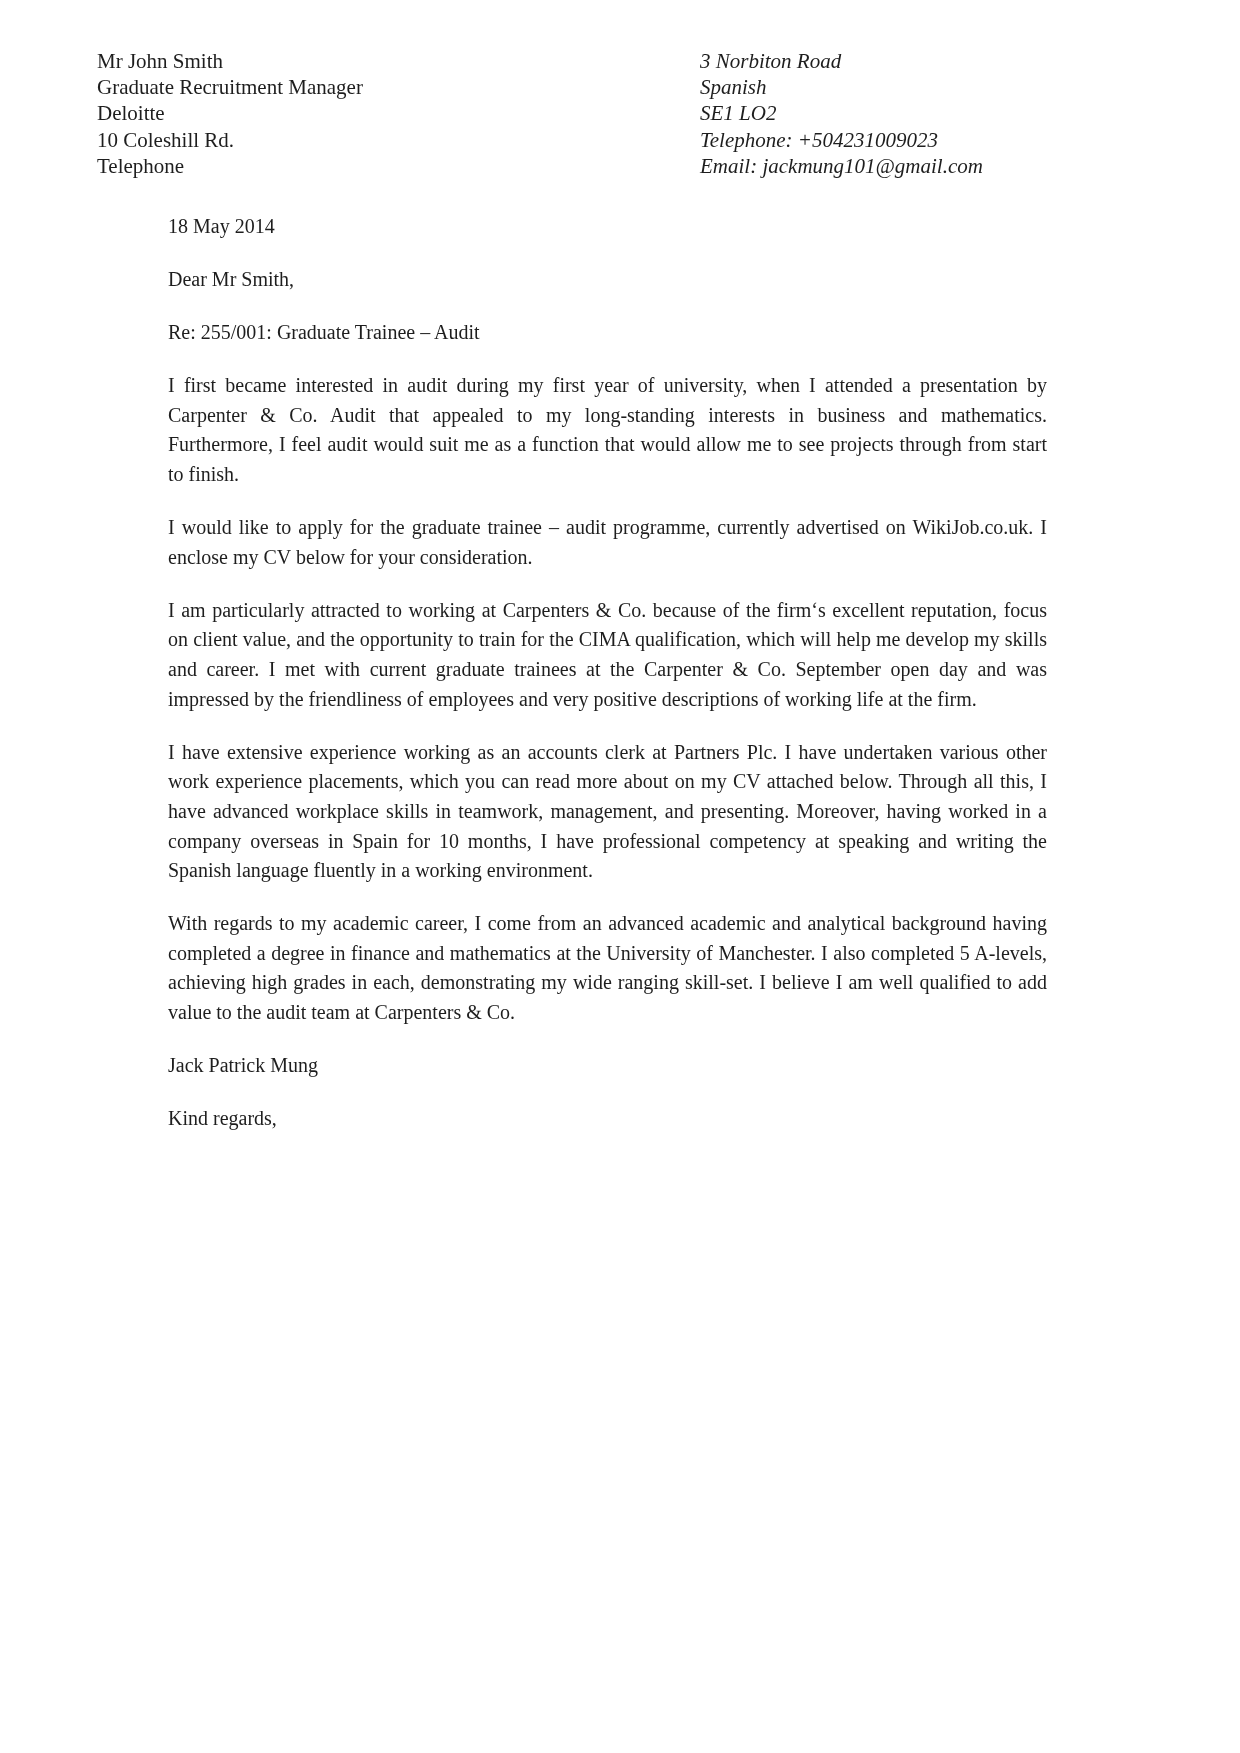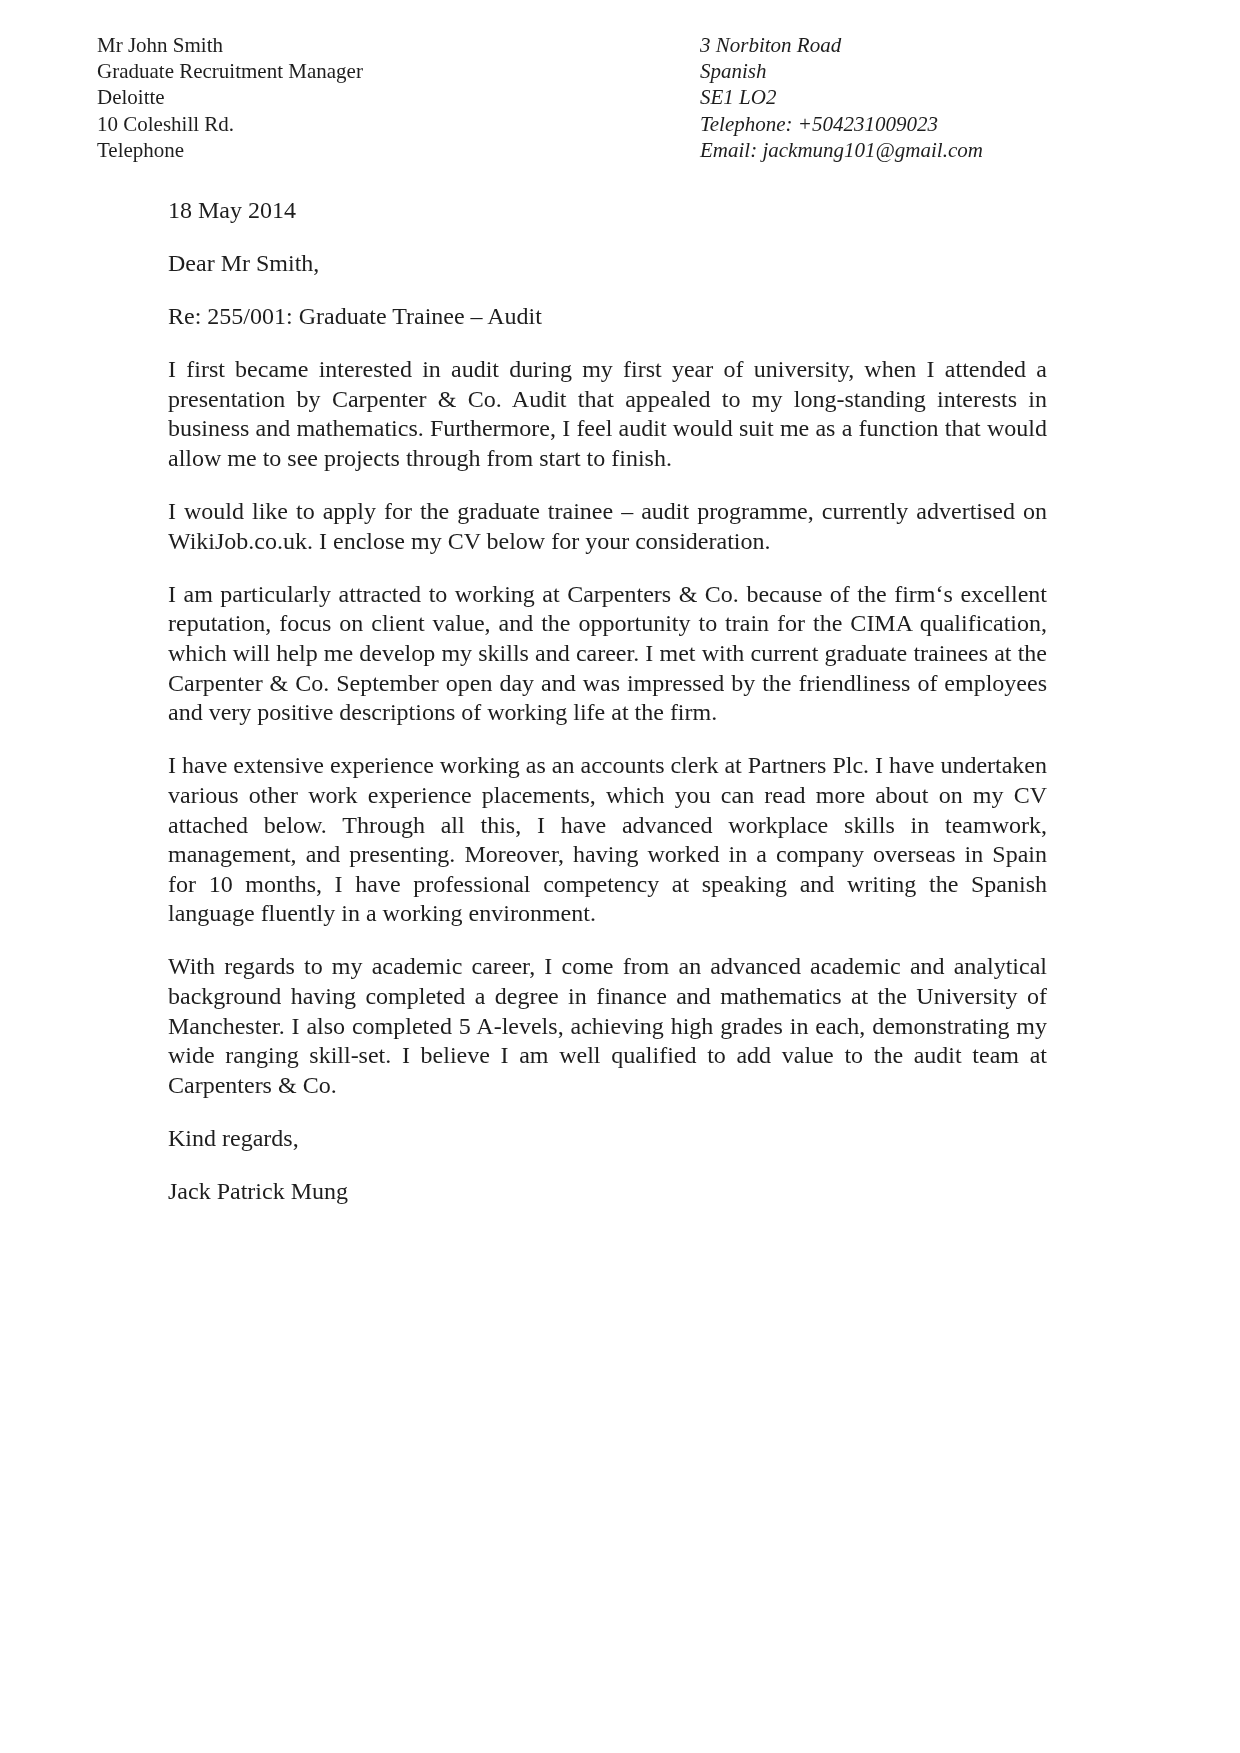--- a/index.html
+++ b/index.html
@@ -12,41 +12,41 @@
     width: 1240px;
     height: 1753px;
     background: #ffffff;
     color: #1e1e1e;
     font-family: "Liberation Serif", "DejaVu Serif", serif;
     overflow: hidden;
     box-sizing: border-box;
   }
   .letterhead {
     display: flex;
-    padding-top: 32px;
+    padding-top: 48px;
   }
   .recipient-block {
     margin-left: 97px;
     width: 603px;
     flex: 0 0 auto;
   }
   .sender-block {
     flex: 0 0 auto;
     font-style: italic;
   }
   .addr-line {
     font-size: 21px;
     line-height: 26.2px;
     white-space: nowrap;
   }
   .letter-body {
     margin: 33px 193px 0 168px; 
   }
   .letter-body > * {
-    font-size: 24px;
+    font-size: 20px;
     line-height: 29.6px;
     margin: 0 0 23.5px 0;
   }
   .para {
     text-align: justify;
   }
   .single-line {
     white-space: nowrap;
   }
 </style>
@@ -74,17 +74,17 @@
 
   <main class="letter-body">
     <div class="single-line">18 May 2014</div>
     <div class="single-line">Dear Mr Smith,</div>
     <div class="single-line">Re: 255/001: Graduate Trainee – Audit</div>
     <p class="para">I first became interested in audit during my first year of university, when I attended a presentation by Carpenter &amp; Co. Audit that appealed to my long-standing interests in business and mathematics. Furthermore, I feel audit would suit me as a function that would allow me to see projects through from start to finish.</p>
     <p class="para">I would like to apply for the graduate trainee – audit programme, currently advertised on WikiJob.co.uk. I enclose my CV below for your consideration.</p>
     <p class="para">I am particularly attracted to working at Carpenters &amp; Co. because of the firm‘s excellent reputation, focus on client value, and the opportunity to train for the CIMA qualification, which will help me develop my skills and career. I met with current graduate trainees at the Carpenter &amp; Co. September open day and was impressed by the friendliness of employees and very positive descriptions of working life at the firm.</p>
     <p class="para">I have extensive experience working as an accounts clerk at Partners Plc. I have undertaken various other work experience placements, which you can read more about on my CV attached below. Through all this, I have advanced workplace skills in teamwork, management, and presenting. Moreover, having worked in a company overseas in Spain for 10 months, I have professional competency at speaking and writing the Spanish language fluently in a working environment.</p>
     <p class="para">With regards to my academic career, I come from an advanced academic and analytical background having completed a degree in finance and mathematics at the University of Manchester. I also completed 5 A-levels, achieving high grades in each, demonstrating my wide ranging skill-set. I believe I am well qualified to add value to the audit team at Carpenters &amp; Co.</p>
+    <div class="single-line">Jack Patrick Mung</div>
     <div class="single-line">Kind regards,</div>
-    <div class="single-line">Jack Patrick Mung</div>
   </main>
 
 </div>
 
 </body></html>

